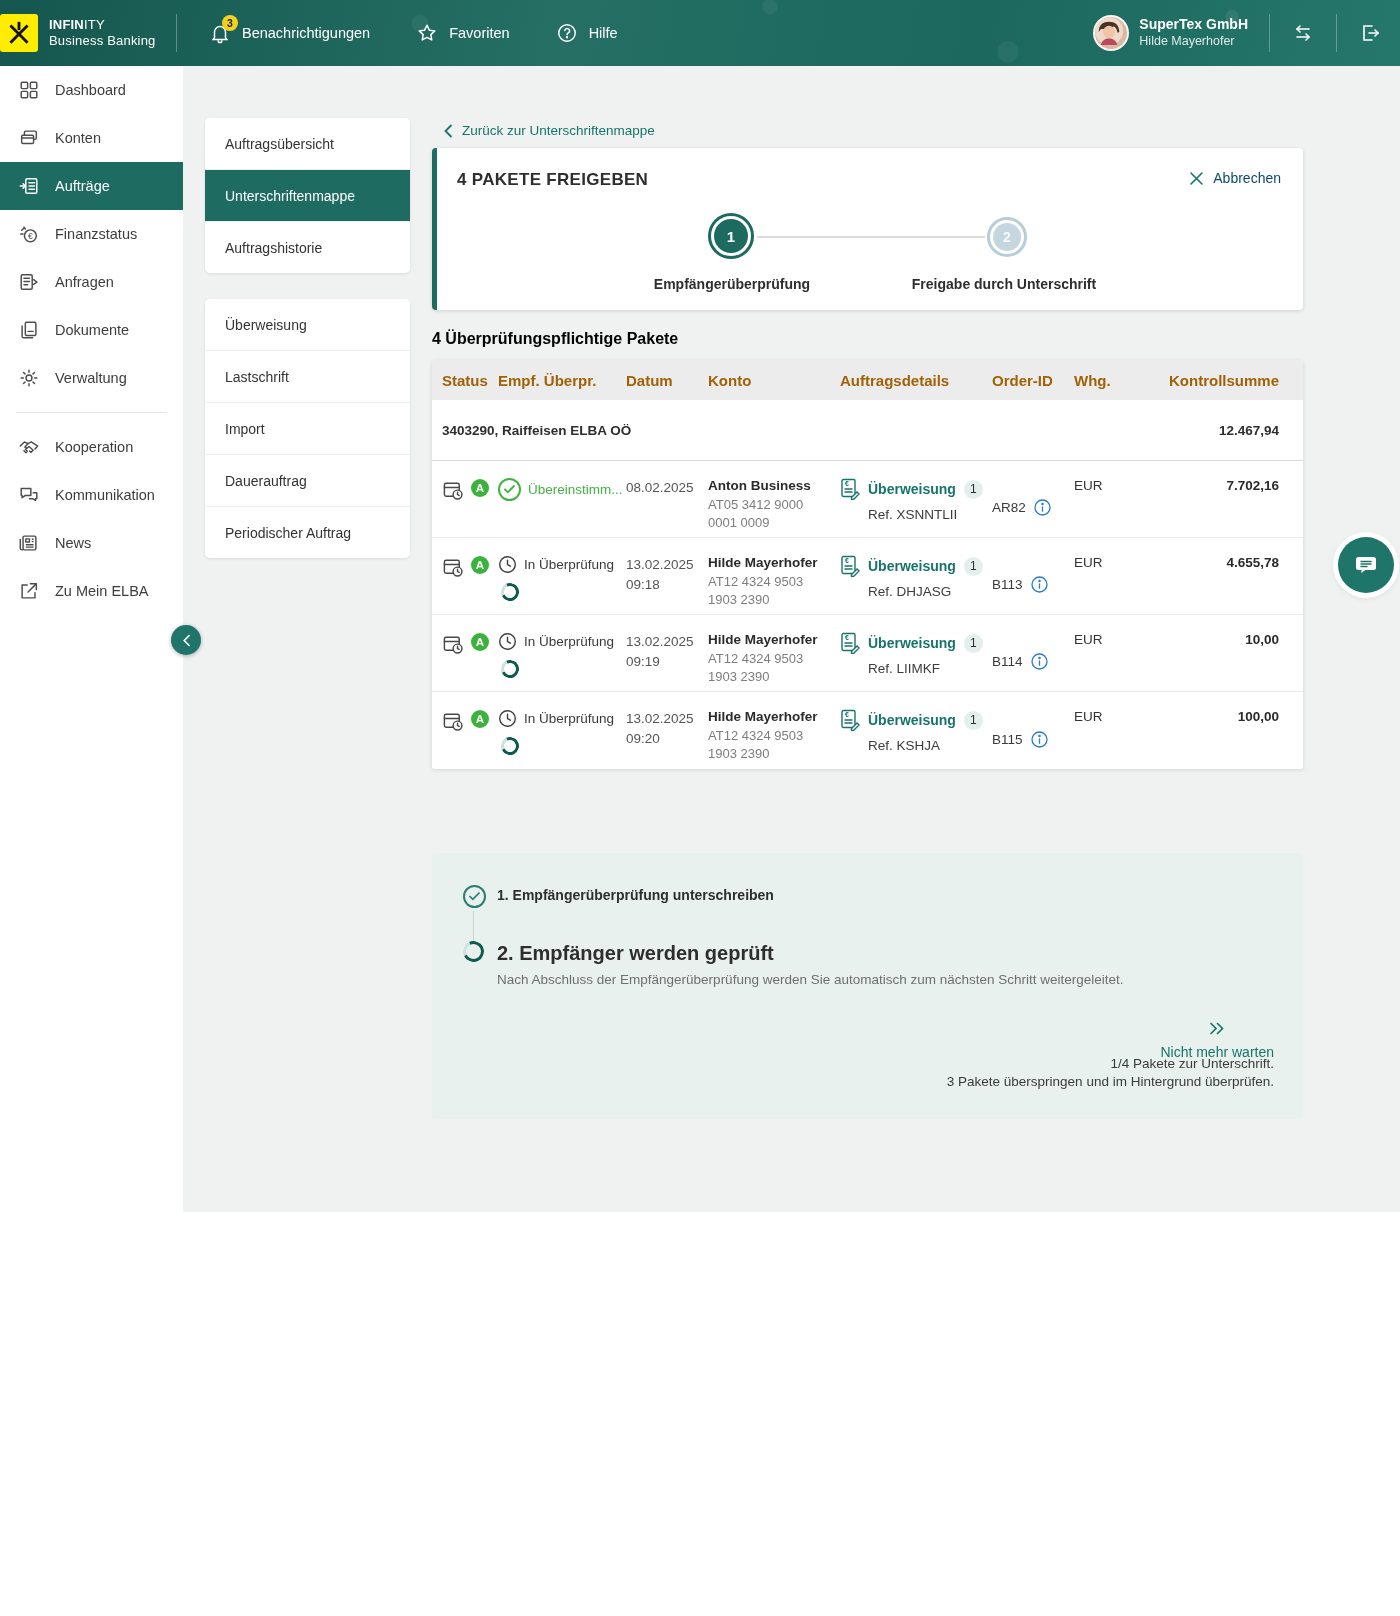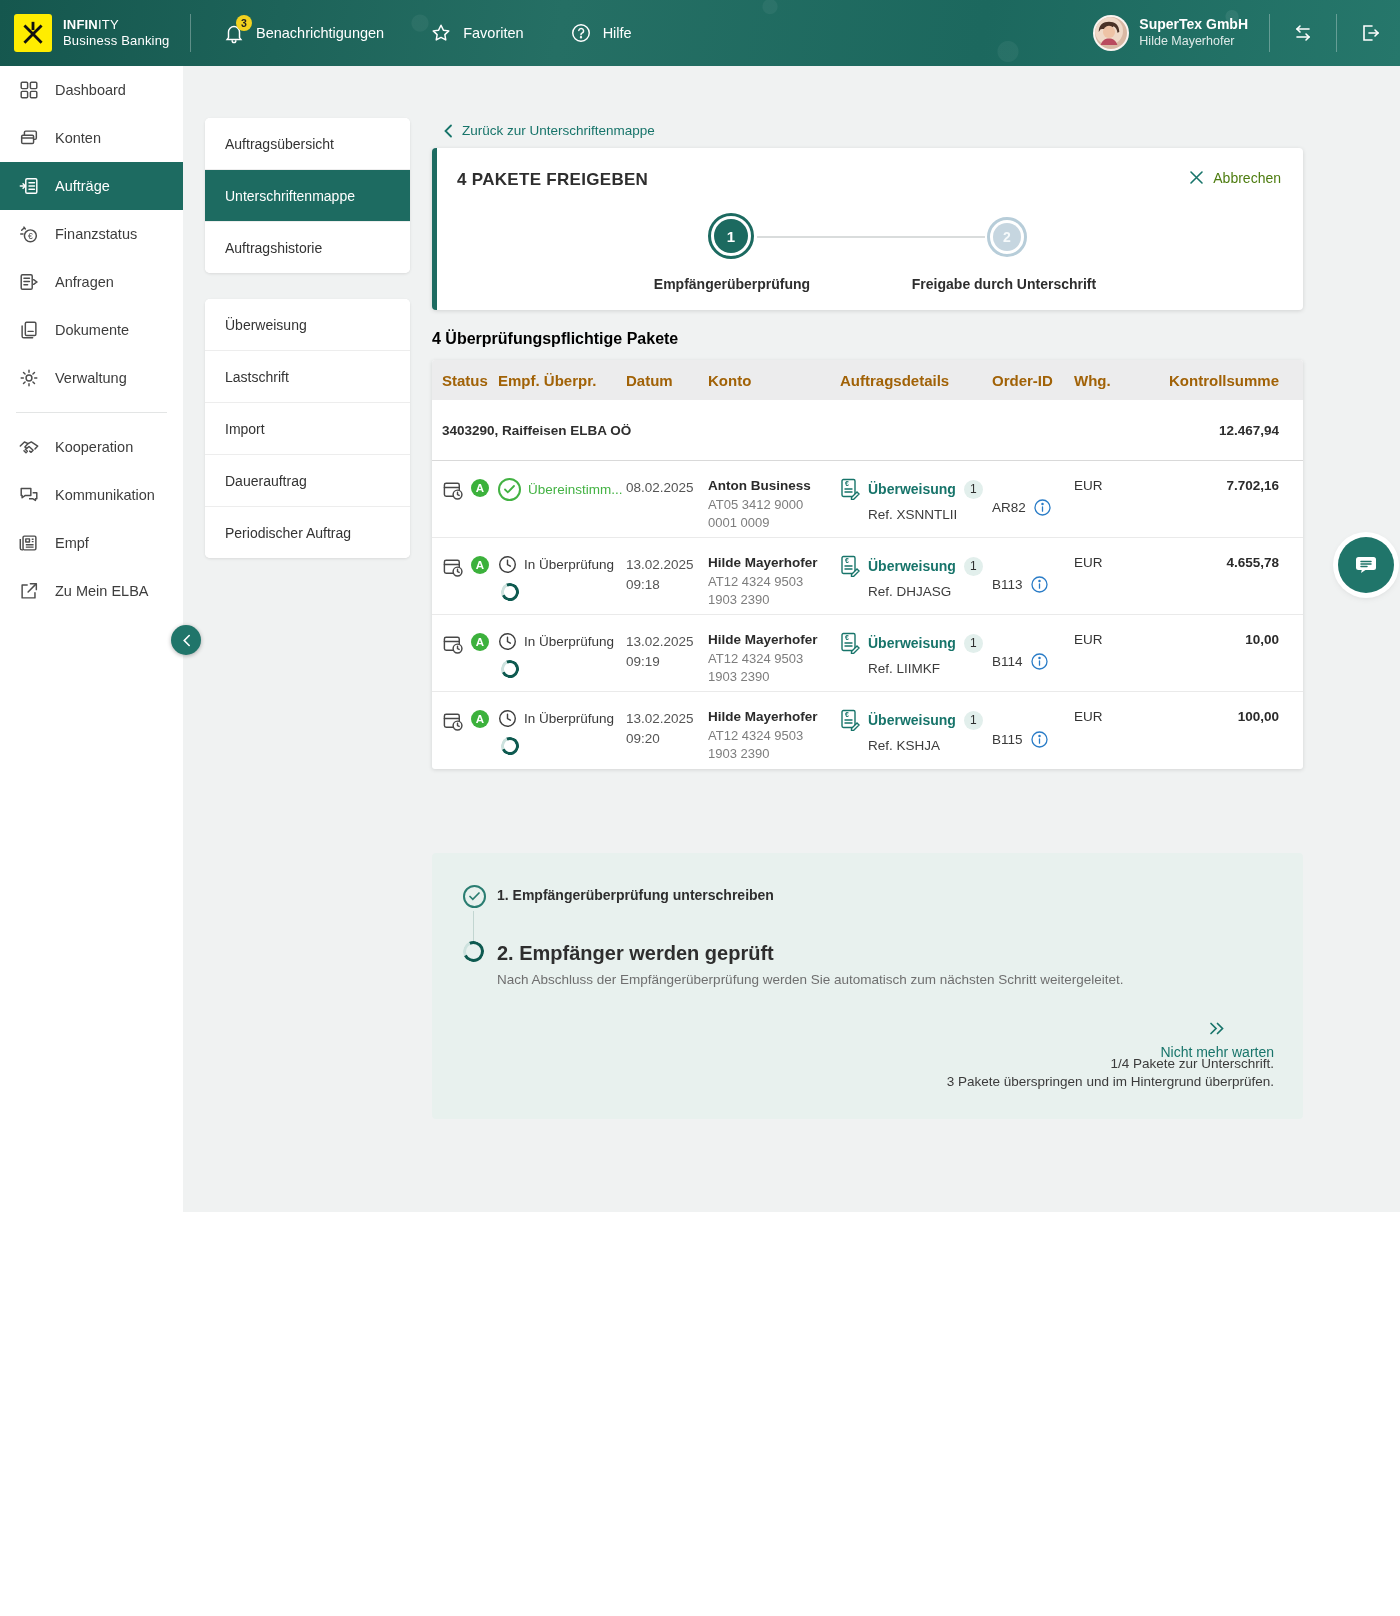--- a/index.html
+++ b/index.html
@@ -8,21 +8,21 @@
 
   
   .topbar{position:absolute;top:0;left:0;width:1400px;height:66px;display:flex;align-items:center;
     background:
       radial-gradient(circle at 88% 25%, rgba(255,255,255,.07) 0 6px, transparent 7px),
       radial-gradient(circle at 72% 78%, rgba(255,255,255,.05) 0 10px, transparent 11px),
       radial-gradient(circle at 30% 35%, rgba(255,255,255,.05) 0 8px, transparent 9px),
       radial-gradient(circle at 55% 10%, rgba(255,255,255,.05) 0 7px, transparent 8px),
       linear-gradient(100deg,#15574e,#256f64 40%,#1c685e 70%,#26776b);
     color:#fff;}
-  .brand{display:flex;align-items:center;padding-left:14px;width:162px;}
+  .brand{display:flex;align-items:center;width:162px;}
   .logo{width:38px;height:38px;background:#ffed00;border-radius:3px;display:flex;align-items:center;justify-content:center;}
   .brand-text{margin-left:11px;line-height:1.25;font-size:13px;letter-spacing:.2px;}
   .brand-text .b1 b{font-weight:bold}
   .topdiv{width:1px;height:38px;background:rgba(255,255,255,.3);margin:0 14px 0 14px;}
   .topnav{display:flex;align-items:center;gap:46px;padding-left:18px;font-size:14.5px;}
   .topnav-item{display:flex;align-items:center;gap:11px;cursor:pointer;}
   .bell-wrap{position:relative;display:inline-flex;}
   .nbadge{position:absolute;top:-7px;right:-7px;width:16px;height:16px;border-radius:50%;
     background:#f2d21f;color:#222;font-size:10.5px;font-weight:bold;display:flex;align-items:center;justify-content:center;}
   .top-right{margin-left:auto;display:flex;align-items:center;padding-right:18px;}
@@ -59,21 +59,21 @@
     box-shadow:0 1px 4px rgba(0,0,0,.3);cursor:pointer;z-index:5;}
 
   
   .back-link{position:absolute;left:260px;top:57px;display:flex;align-items:center;gap:9px;
     color:#17746a;font-size:13.5px;cursor:pointer;}
 
   
   .main-card{position:absolute;left:249px;top:82px;width:871px;height:162px;background:#fff;border-radius:4px;
     border-left:5px solid #1d6b61;box-shadow:0 1px 4px rgba(0,0,0,.13);box-sizing:border-box;}
   .main-title{position:absolute;left:20px;top:22px;font-size:17px;font-weight:bold;color:#2e2e2e;letter-spacing:.3px;}
-  .cancel-btn{position:absolute;right:22px;top:22px;display:flex;align-items:flex-start;gap:9px;color:#4d7c0f;
+  .cancel-btn{position:absolute;right:22px;top:22px;display:flex;align-items:flex-end;gap:9px;color:#0c4a6e;
     font-size:14px;cursor:pointer;}
   .step-c1{position:absolute;left:271px;top:65px;width:40px;height:40px;border:3px solid #1c6a60;border-radius:50%;
     background:#fff;display:flex;align-items:center;justify-content:center;}
   .step-c1 .inner{width:34px;height:34px;border-radius:50%;background:#1c6a60;color:#fff;font-size:15px;font-weight:bold;
     display:flex;align-items:center;justify-content:center;}
   .step-c2{position:absolute;left:550px;top:69px;width:34px;height:34px;border:3px solid #b7cdd9;border-radius:50%;
     background:#fff;display:flex;align-items:center;justify-content:center;}
   .step-c2 .inner{width:28px;height:28px;border-radius:50%;background:#c6d6e0;color:#f6fafb;font-size:14px;font-weight:bold;
     display:flex;align-items:center;justify-content:center;}
   .step-line{position:absolute;left:320px;top:88px;width:228px;height:2px;background:#d9dcdc;}
@@ -320,21 +320,21 @@
     </div>
     <div class="side-item">
       <span class="side-ico">
         <svg width="22" height="22" viewBox="0 0 24 24" fill="none" stroke="currentColor" stroke-width="1.6" stroke-linejoin="round">
           <rect x="5.5" y="4.5" width="14" height="15" rx="1.4"></rect>
             <path d="M5.5 19.5H4.3c-.9 0-1.8-.8-1.8-1.8V7.5"></path>
           <rect x="8.5" y="7.5" width="4" height="3.5"></rect>
             <path d="M15 8h2M15 10.5h2M8.5 14h8.5M8.5 16.5h8.5"></path>
         </svg>
         </span>
-      <span class="side-label">Empf</span>
+      <span class="side-label">News</span>
     </div>
     <div class="side-item">
       <span class="side-ico">
         <svg width="22" height="22" viewBox="0 0 24 24" fill="none" stroke="currentColor" stroke-width="1.6" stroke-linecap="round" stroke-linejoin="round">
           <path d="M10 5.5H4.5v14h14V14"></path>
             <path d="M13.5 4h6.5v6.5"></path>
             <path d="M19.5 4.5L11 13"></path>
         </svg>
         </span>
       <span class="side-label">Zu Mein ELBA</span>

